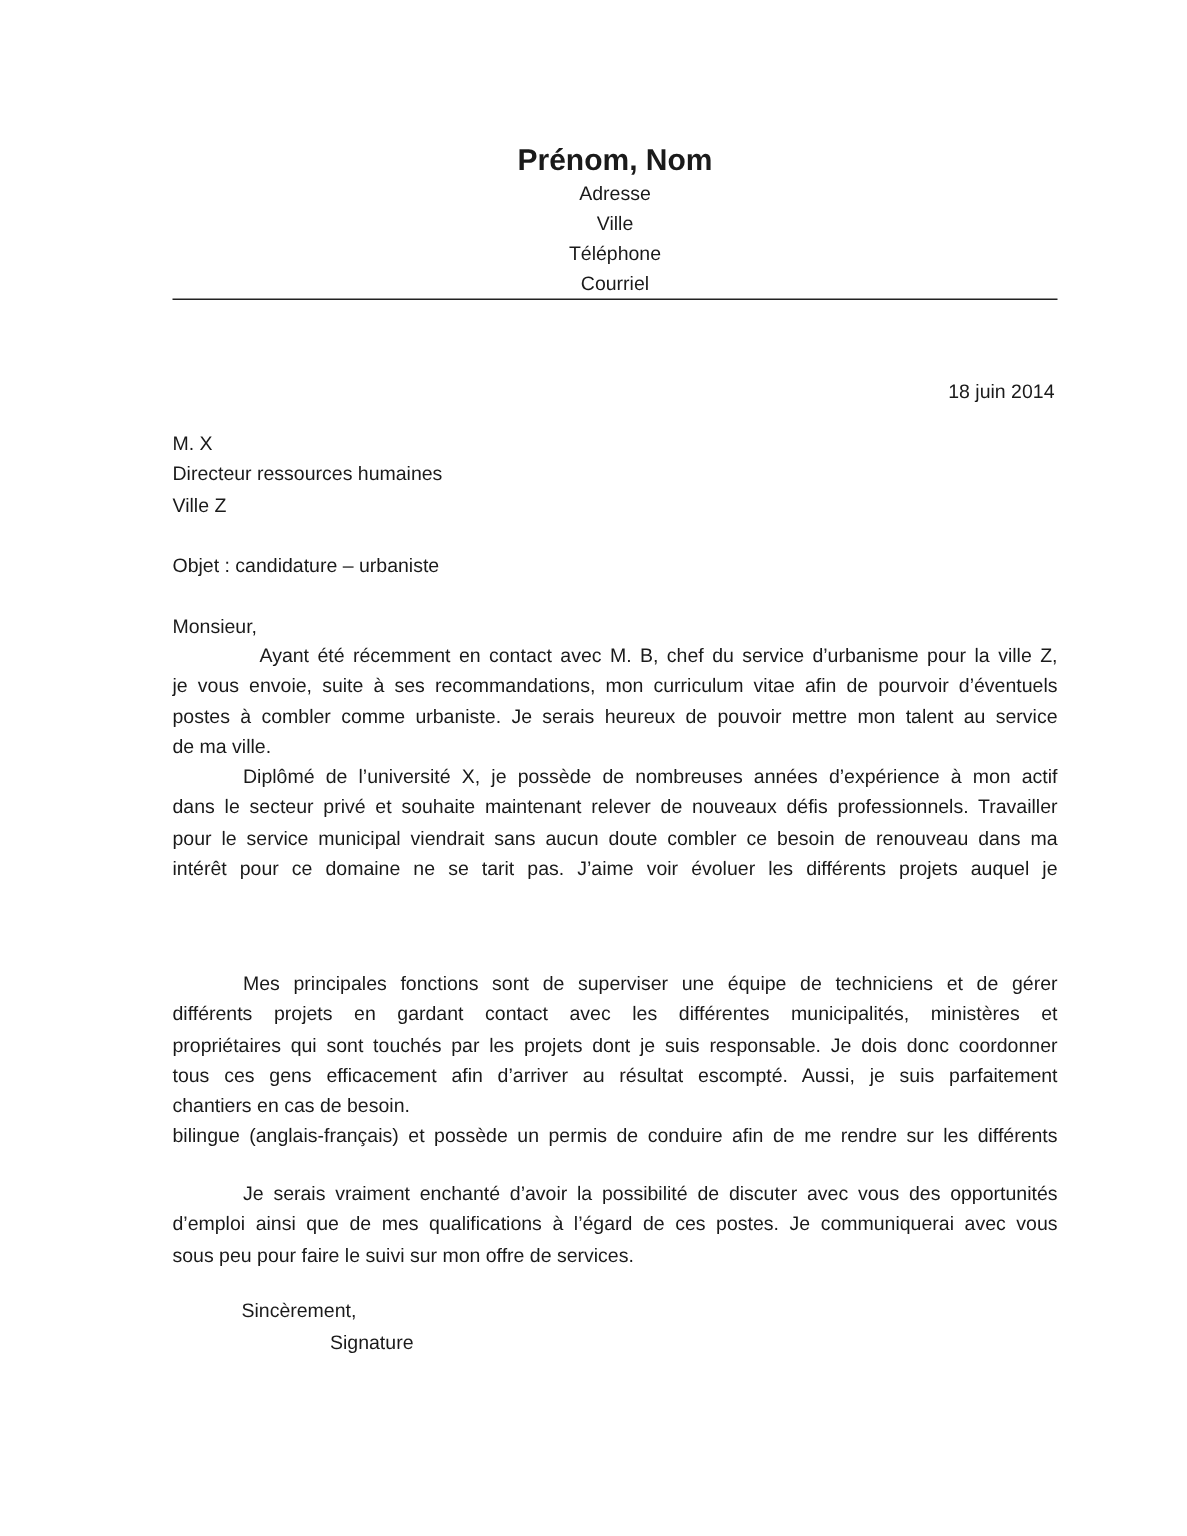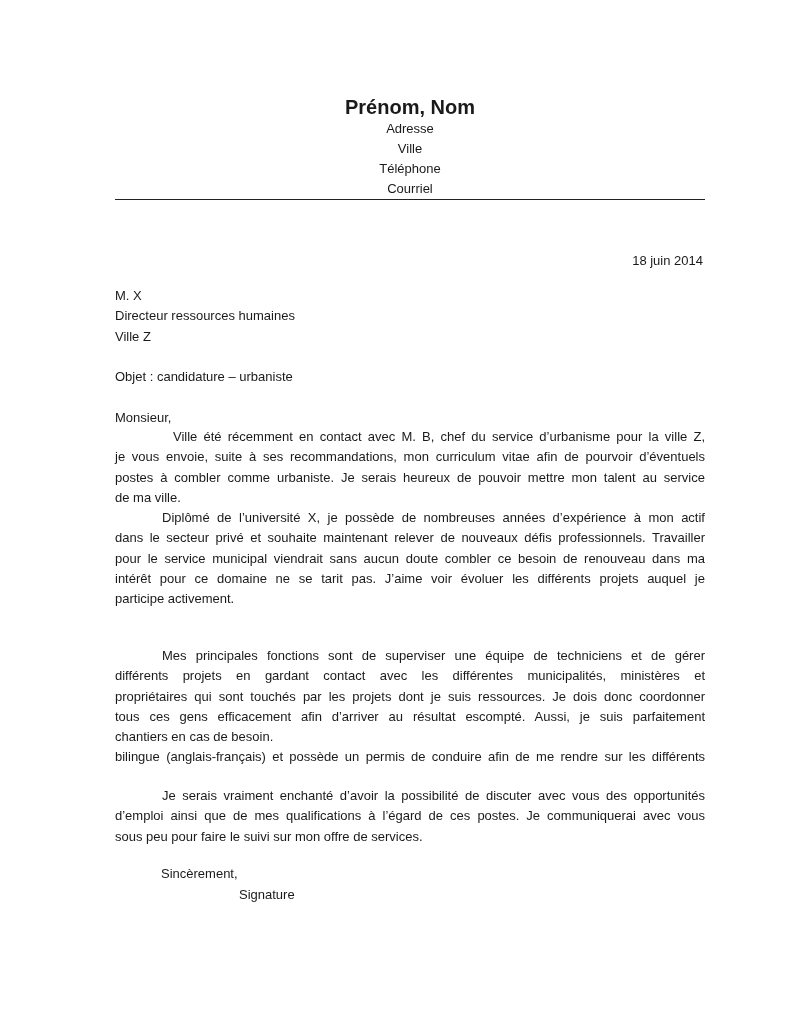--- a/index.html
+++ b/index.html
@@ -30,44 +30,43 @@
 
   <div class="abs" style="left:115px; top:288px">M. X</div>
   <div class="abs" style="left:115px; top:308px">Directeur ressources humaines</div>
   <div class="abs" style="left:115px; top:329px">Ville Z</div>
 
   <div class="abs" style="left:115px; top:369px">Objet : candidature – urbaniste</div>
 
   <div class="abs" style="left:115px; top:410px">Monsieur,</div>
 
   <div class="para" style="top:427px">
-    <span class="line" style="padding-left:58px; width:532px">Ville été récemment en contact avec M. B, chef du service d’urbanisme pour la ville Z,</span>
+    <span class="line" style="padding-left:58px; width:532px">Ayant été récemment en contact avec M. B, chef du service d’urbanisme pour la ville Z,</span>
     <span class="line">je vous envoie, suite à ses recommandations, mon curriculum vitae afin de pourvoir d’éventuels</span>
     <span class="line">postes à combler comme urbaniste.  Je serais heureux de pouvoir mettre mon talent au service</span>
     <span class="line last">de ma ville.</span>
   </div>
 
   <div class="para" style="top:508px">
     <span class="line" style="padding-left:47px; width:543px">Diplômé de l’université X,  je possède de nombreuses années d’expérience à mon actif</span>
     <span class="line">dans le secteur privé et souhaite maintenant relever de nouveaux défis professionnels. Travailler</span>
     <span class="line">pour le service municipal viendrait sans aucun doute combler ce besoin de renouveau dans ma</span>
     <span class="line">intérêt pour ce domaine ne se tarit pas.  J’aime voir évoluer les différents projets auquel je</span>
-    <span class="line last">participe activement.</span>
   </div>
 
   <div class="para" style="top:646px">
     <span class="line" style="padding-left:47px; width:543px">Mes principales fonctions sont de superviser une équipe de techniciens et de gérer</span>
     <span class="line">différents projets en gardant contact avec les différentes municipalités, ministères et</span>
-    <span class="line">propriétaires qui sont touchés par les projets dont je suis ressources. Je dois donc coordonner</span>
+    <span class="line">propriétaires qui sont touchés par les projets dont je suis responsable. Je dois donc coordonner</span>
     <span class="line">tous ces gens efficacement afin d’arriver au résultat escompté.  Aussi, je suis parfaitement</span>
     <span class="line last">chantiers en cas de besoin.</span>
     <span class="line">bilingue (anglais-français) et possède un permis de conduire afin de me rendre sur les différents</span>
   </div>
 
   <div class="para" style="top:786px">
     <span class="line" style="padding-left:47px; width:543px">Je serais vraiment enchanté d’avoir la possibilité de discuter avec vous des opportunités</span>
     <span class="line">d’emploi ainsi que de mes qualifications à l’égard de ces postes.  Je communiquerai avec vous</span>
     <span class="line last">sous peu pour faire le suivi sur mon offre de services.</span>
   </div>
 
   <div class="abs" style="left:161px; top:866px">Sincèrement,</div>
-  <div class="abs" style="left:239px; top:887px">Signature</div>
+  <div class="abs" style="left:220px; top:887px">Signature</div>
 </div>
 
 </body></html>

